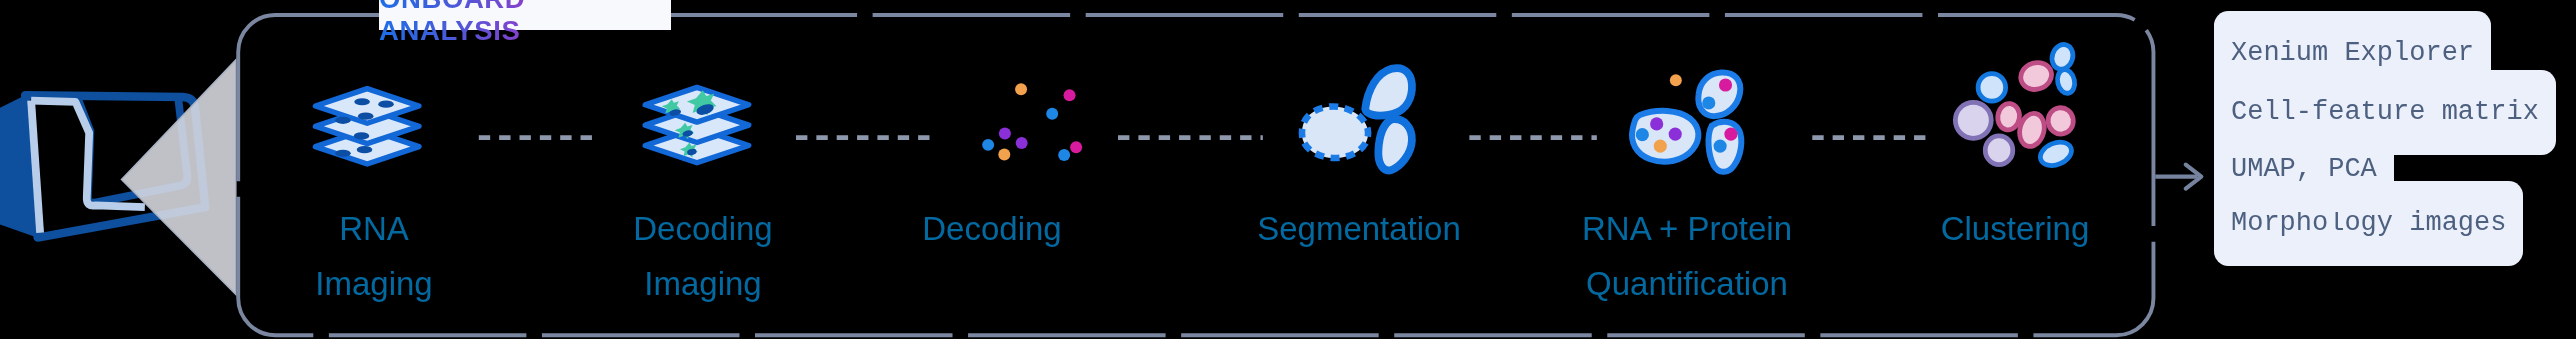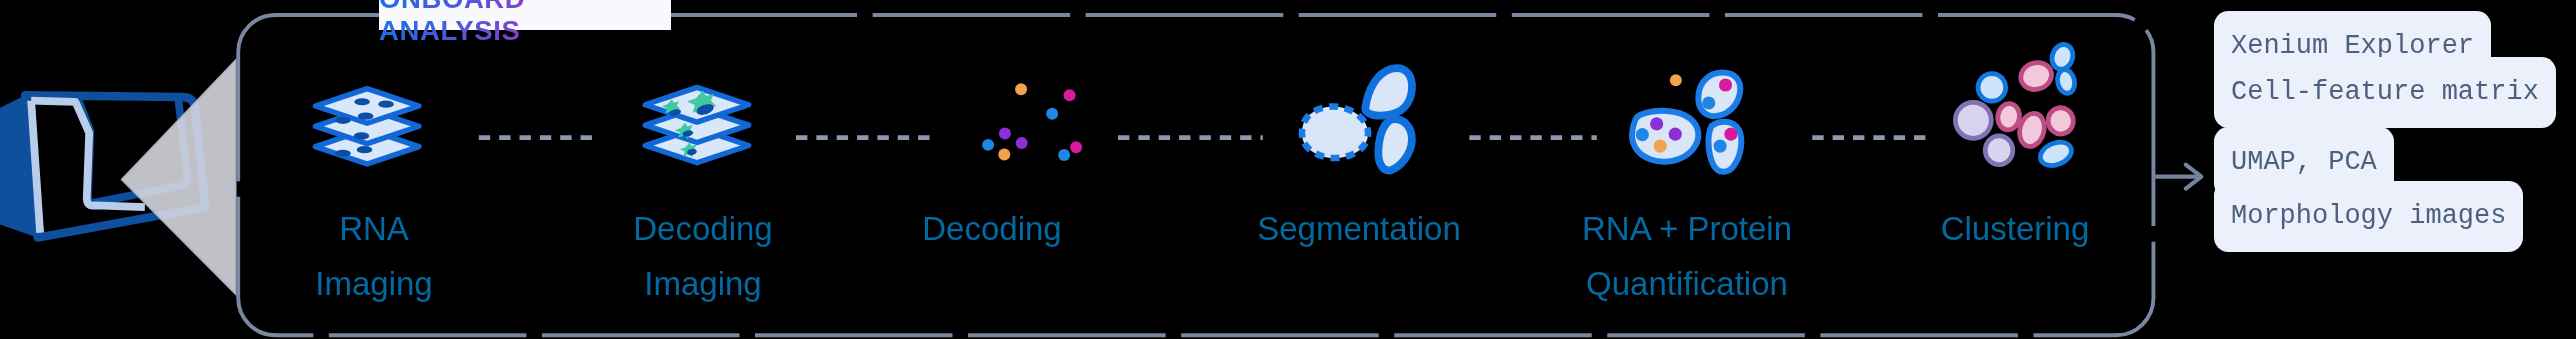--- a/index.html
+++ b/index.html
@@ -11,21 +11,21 @@
     font-weight:700;font-size:27.5px;letter-spacing:0.6px;
     background-color:#f7f9fd;}
   .onboard-label span{
     background:linear-gradient(90deg,#1d6ee8 0%,#4a5ad8 25%,#7a46d0 45%,#a832c4 60%,#d519a8 78%,#8d3ac5 100%);
     -webkit-background-clip:text;background-clip:text;color:transparent;}
   .step-label{position:absolute;top:201px;transform:translateX(-50%);
     font-size:33px;line-height:55px;font-weight:500;color:#0369a1;
     text-align:center;white-space:pre-line;}
   .pill{position:absolute;left:2214px;background:#ebf0fa;color:#4d6080;
     font-family:"Liberation Mono","DejaVu Sans Mono",monospace;
-    font-size:27px;line-height:35px;padding:18px 17px;border-radius:14.4px;
+    font-size:27px;line-height:35px;padding:25px 17px;border-radius:14.4px;
     white-space:pre-line;font-weight:500;}
 </style>
 </head>
 <body>
 
 <div id="canvas">
 
   <svg id="deco" width="2576" height="340" viewBox="0 0 4304 568">
 
     <g>
@@ -145,18 +145,18 @@
 Imaging</div>
   <div class="step-label" style="left:703px">Decoding
 Imaging</div>
   <div class="step-label" style="left:992px">Decoding</div>
   <div class="step-label" style="left:1687px">RNA + Protein
 Quantification</div>
   <div class="step-label" style="left:1359px">Segmentation</div>
   <div class="step-label" style="left:2015px">Clustering</div>
 
   <div class="pill" style="top:10.8px">Xenium Explorer</div>
-  <div class="pill" style="top:57px">Cell-feature matrix</div>
+  <div class="pill" style="top:70px">Cell-feature matrix</div>
   <div class="pill" style="top:181px">Morphology images</div>
   <div class="pill" style="top:127px">UMAP, PCA</div>
 
 </div>
 
 
 </body></html>

